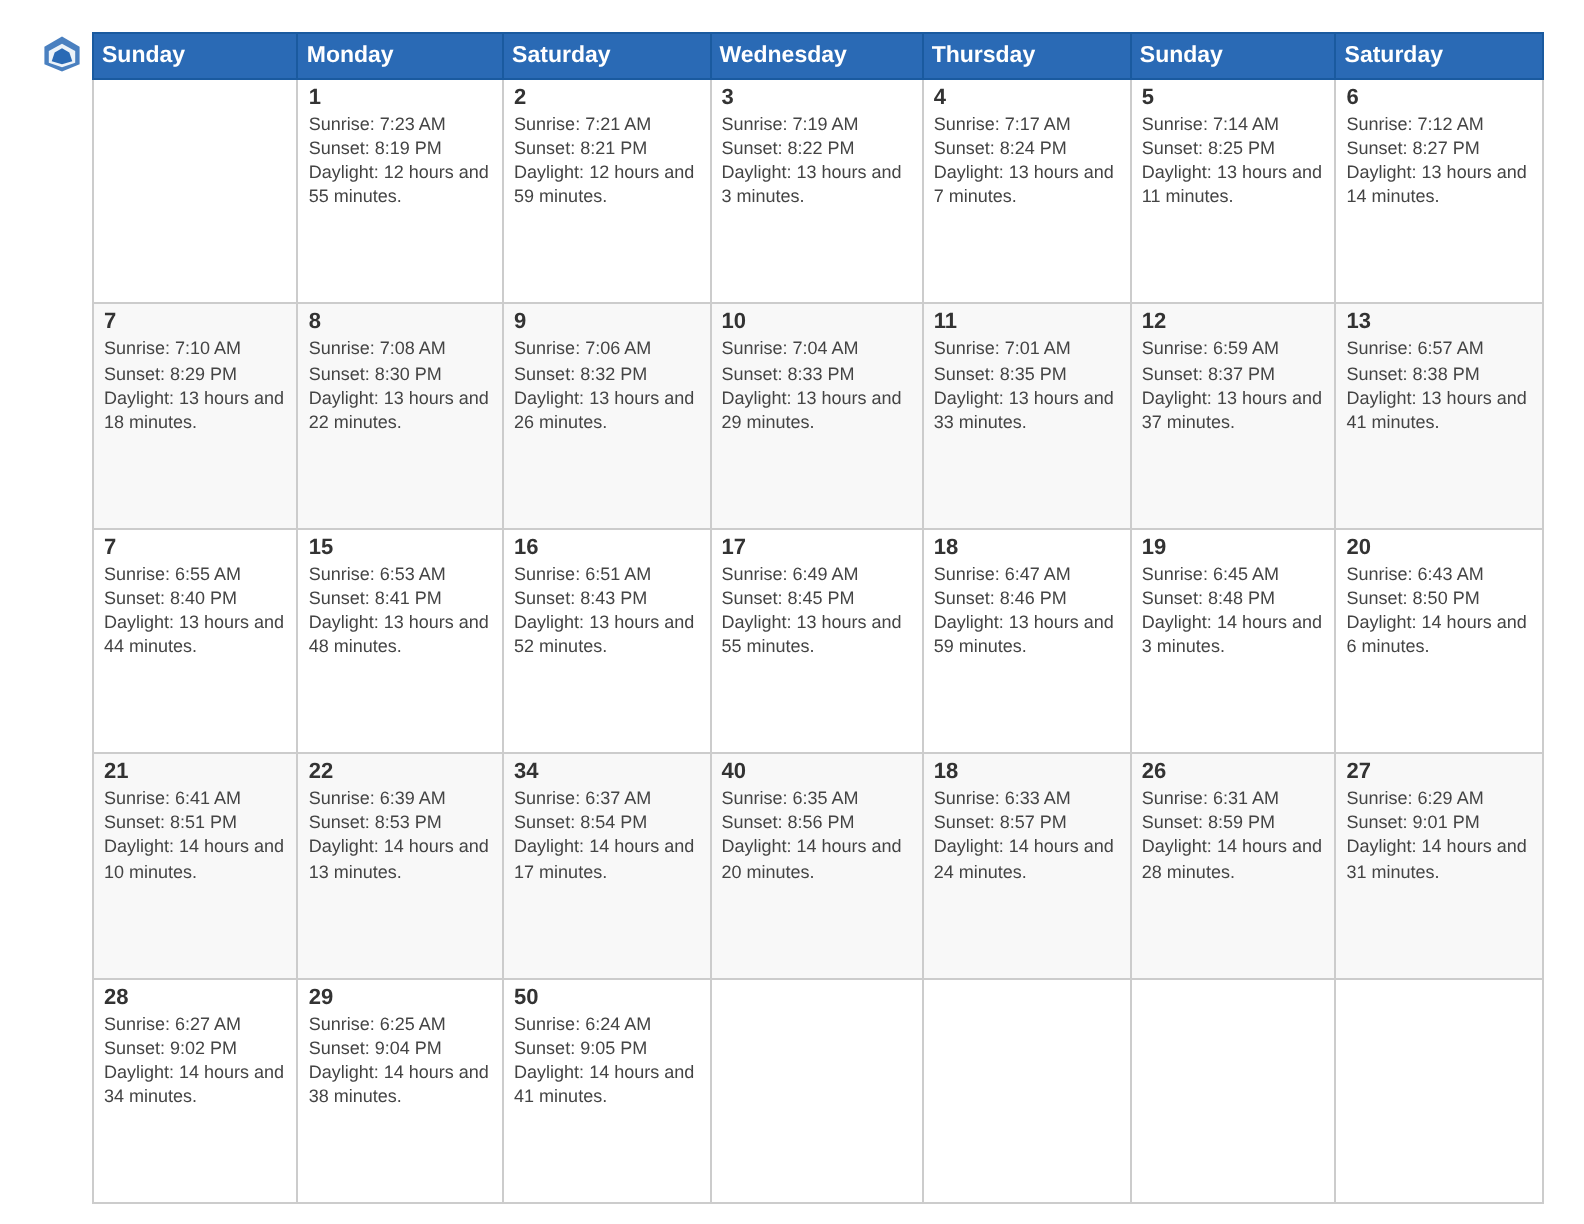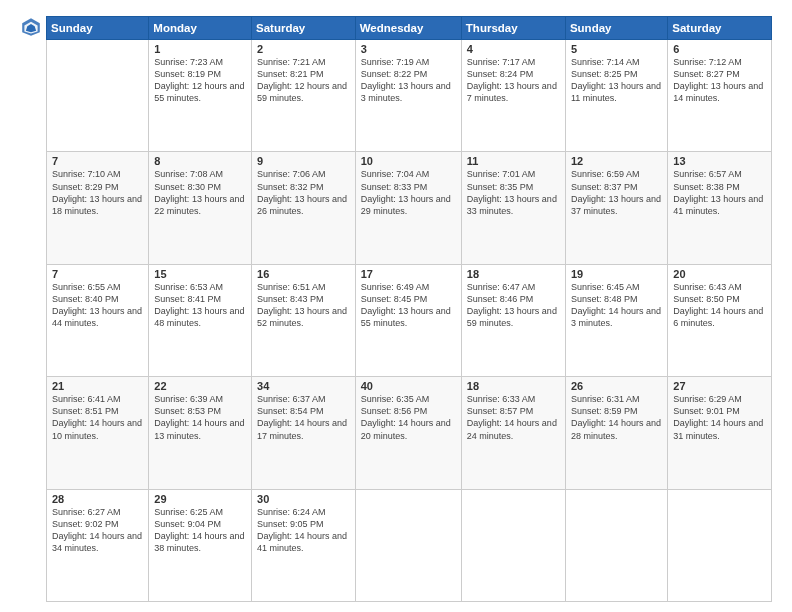--- a/index.html
+++ b/index.html
@@ -165,21 +165,21 @@
           <td><span class="day-num">22</span><span class="day-info">Sunrise: 6:39 AM<br>Sunset: 8:53 PM<br>Daylight: 14 hours and 13 minutes.</span></td>
           <td><span class="day-num">34</span><span class="day-info">Sunrise: 6:37 AM<br>Sunset: 8:54 PM<br>Daylight: 14 hours and 17 minutes.</span></td>
           <td><span class="day-num">40</span><span class="day-info">Sunrise: 6:35 AM<br>Sunset: 8:56 PM<br>Daylight: 14 hours and 20 minutes.</span></td>
           <td><span class="day-num">18</span><span class="day-info">Sunrise: 6:33 AM<br>Sunset: 8:57 PM<br>Daylight: 14 hours and 24 minutes.</span></td>
           <td><span class="day-num">26</span><span class="day-info">Sunrise: 6:31 AM<br>Sunset: 8:59 PM<br>Daylight: 14 hours and 28 minutes.</span></td>
           <td><span class="day-num">27</span><span class="day-info">Sunrise: 6:29 AM<br>Sunset: 9:01 PM<br>Daylight: 14 hours and 31 minutes.</span></td>
         </tr>
         <tr>
           <td><span class="day-num">28</span><span class="day-info">Sunrise: 6:27 AM<br>Sunset: 9:02 PM<br>Daylight: 14 hours and 34 minutes.</span></td>
           <td><span class="day-num">29</span><span class="day-info">Sunrise: 6:25 AM<br>Sunset: 9:04 PM<br>Daylight: 14 hours and 38 minutes.</span></td>
-          <td><span class="day-num">30</span><span class="day-info">Sunrise: 6:24 AM<br>Sunset: 9:05 PM<br>Daylight: 14 hours and 41 minutes.</span></td>
+          <td><span class="day-num">50</span><span class="day-info">Sunrise: 6:24 AM<br>Sunset: 9:05 PM<br>Daylight: 14 hours and 41 minutes.</span></td>
           <td class="empty-cell"></td>
           <td class="empty-cell"></td>
           <td class="empty-cell"></td>
           <td class="empty-cell"></td>
         </tr>
       </tbody>
   </table>
 </div>
 
 </body></html>

